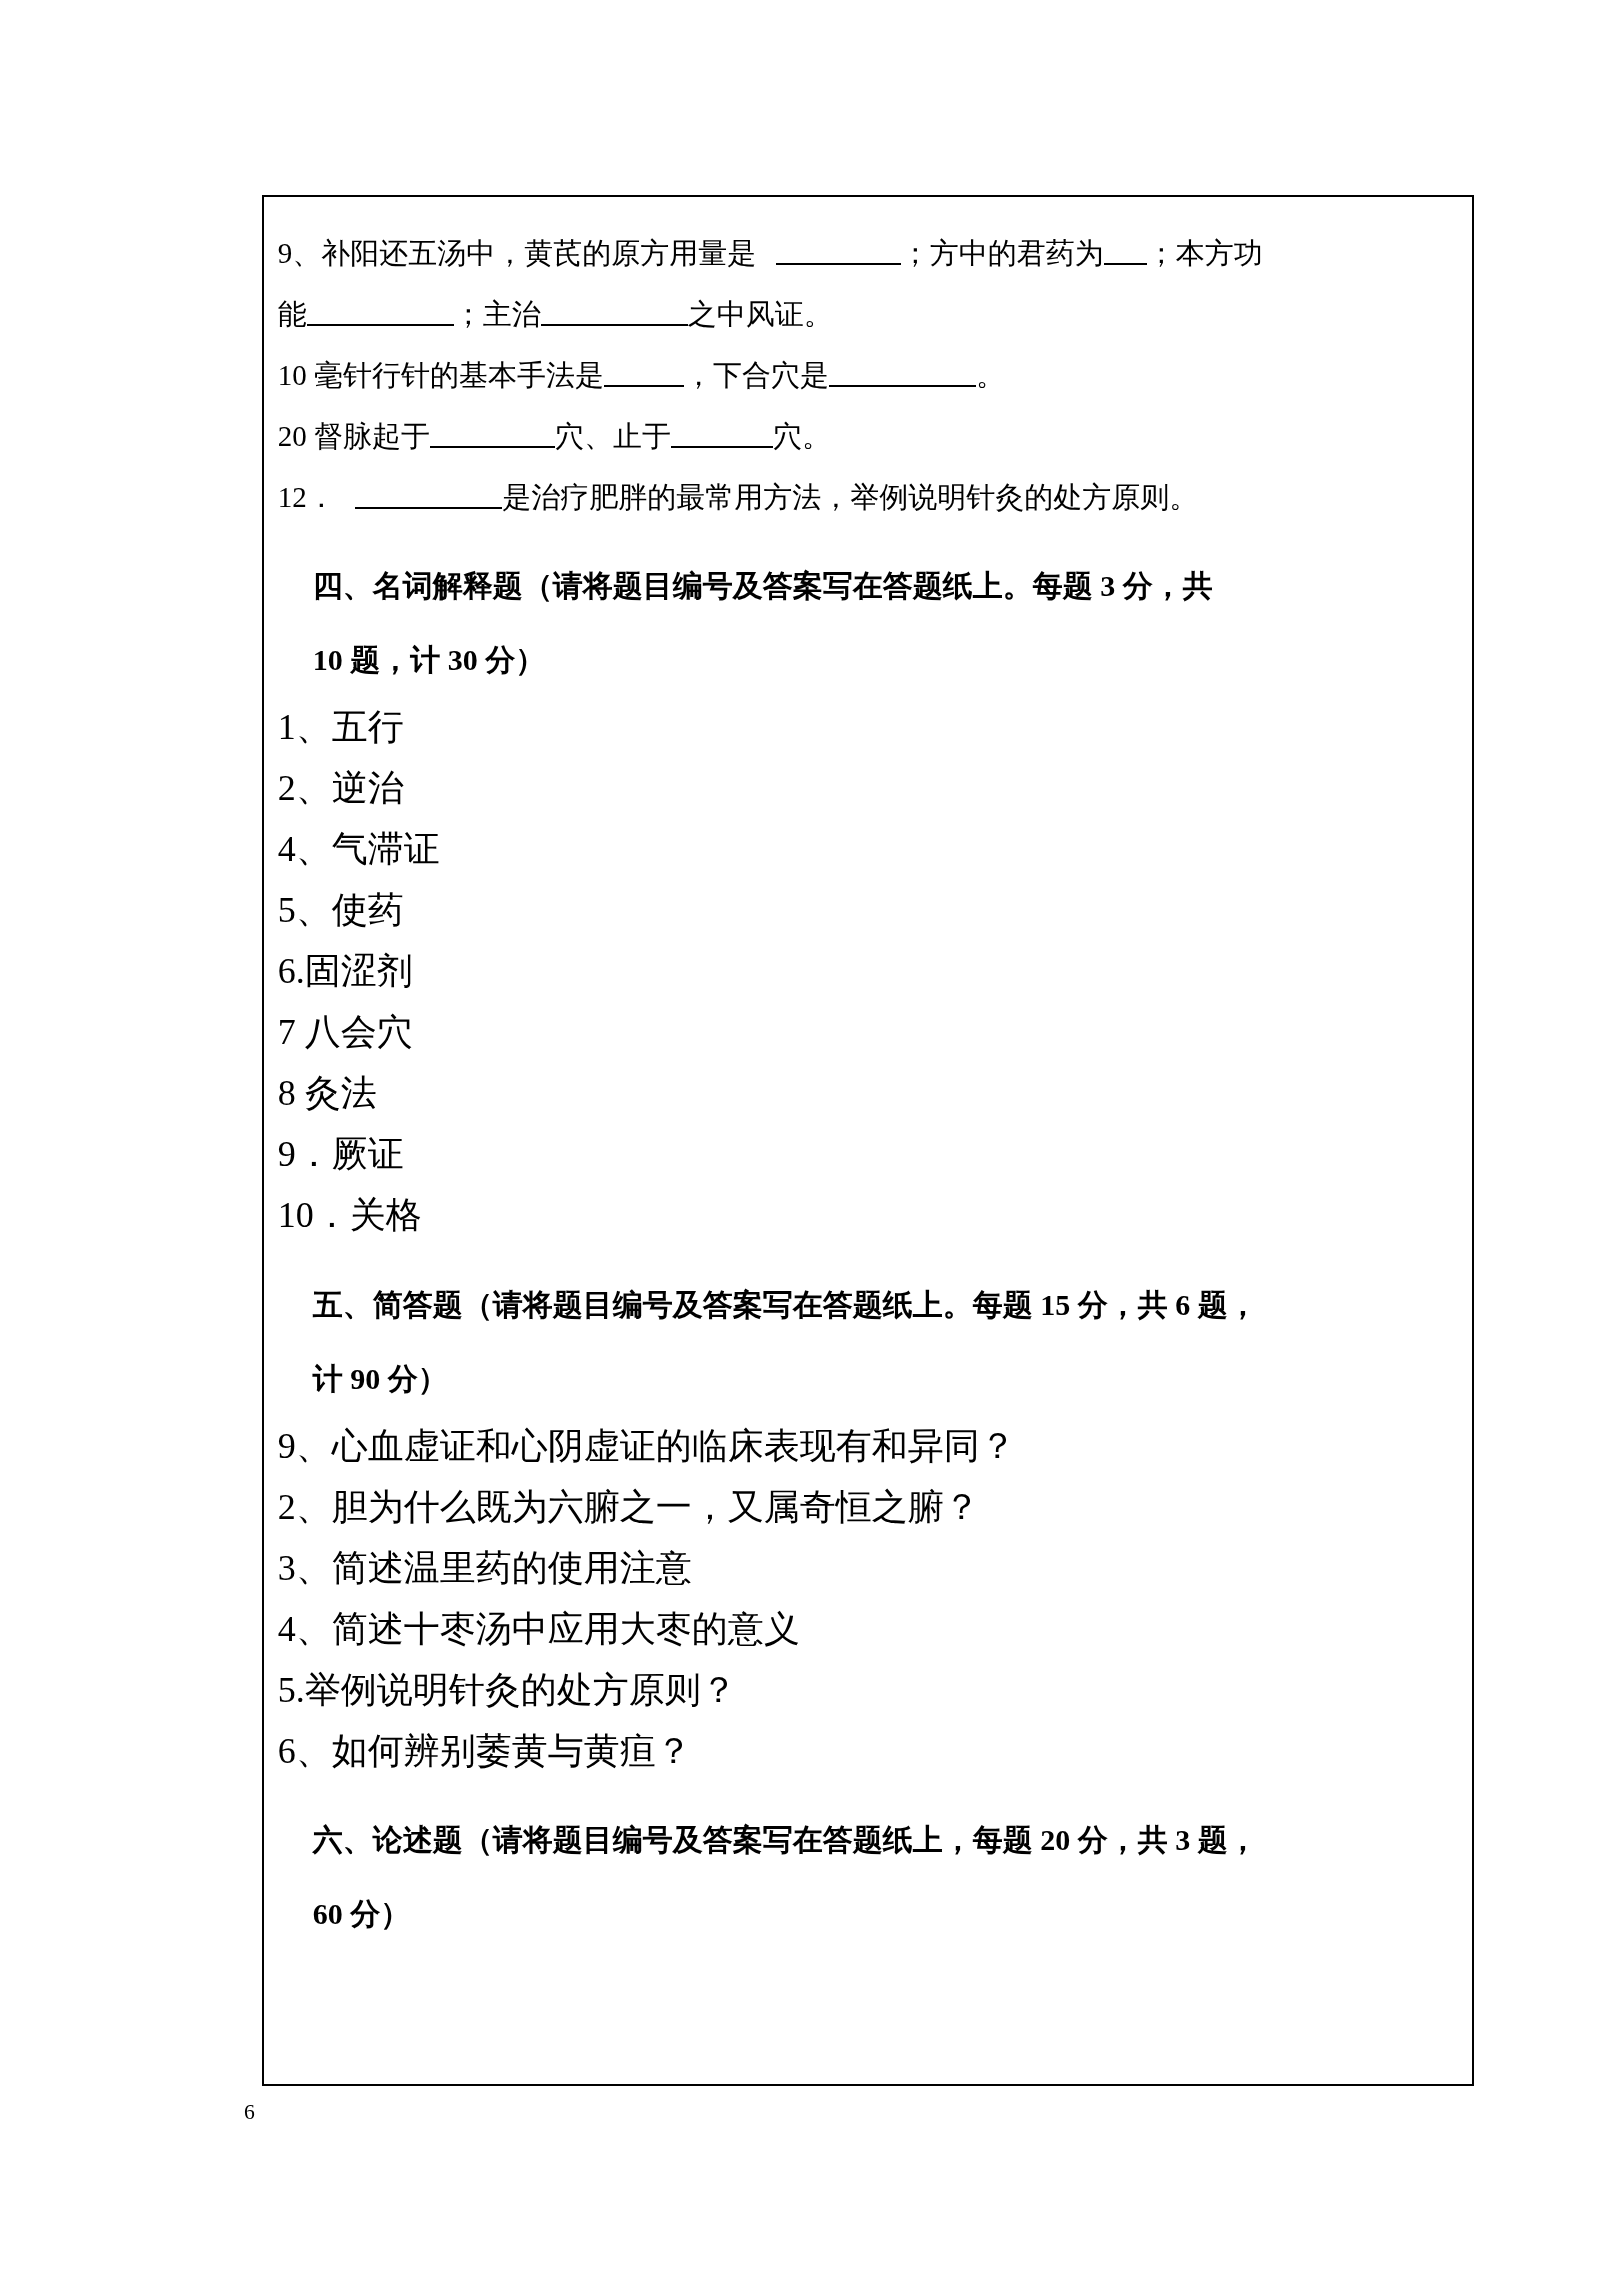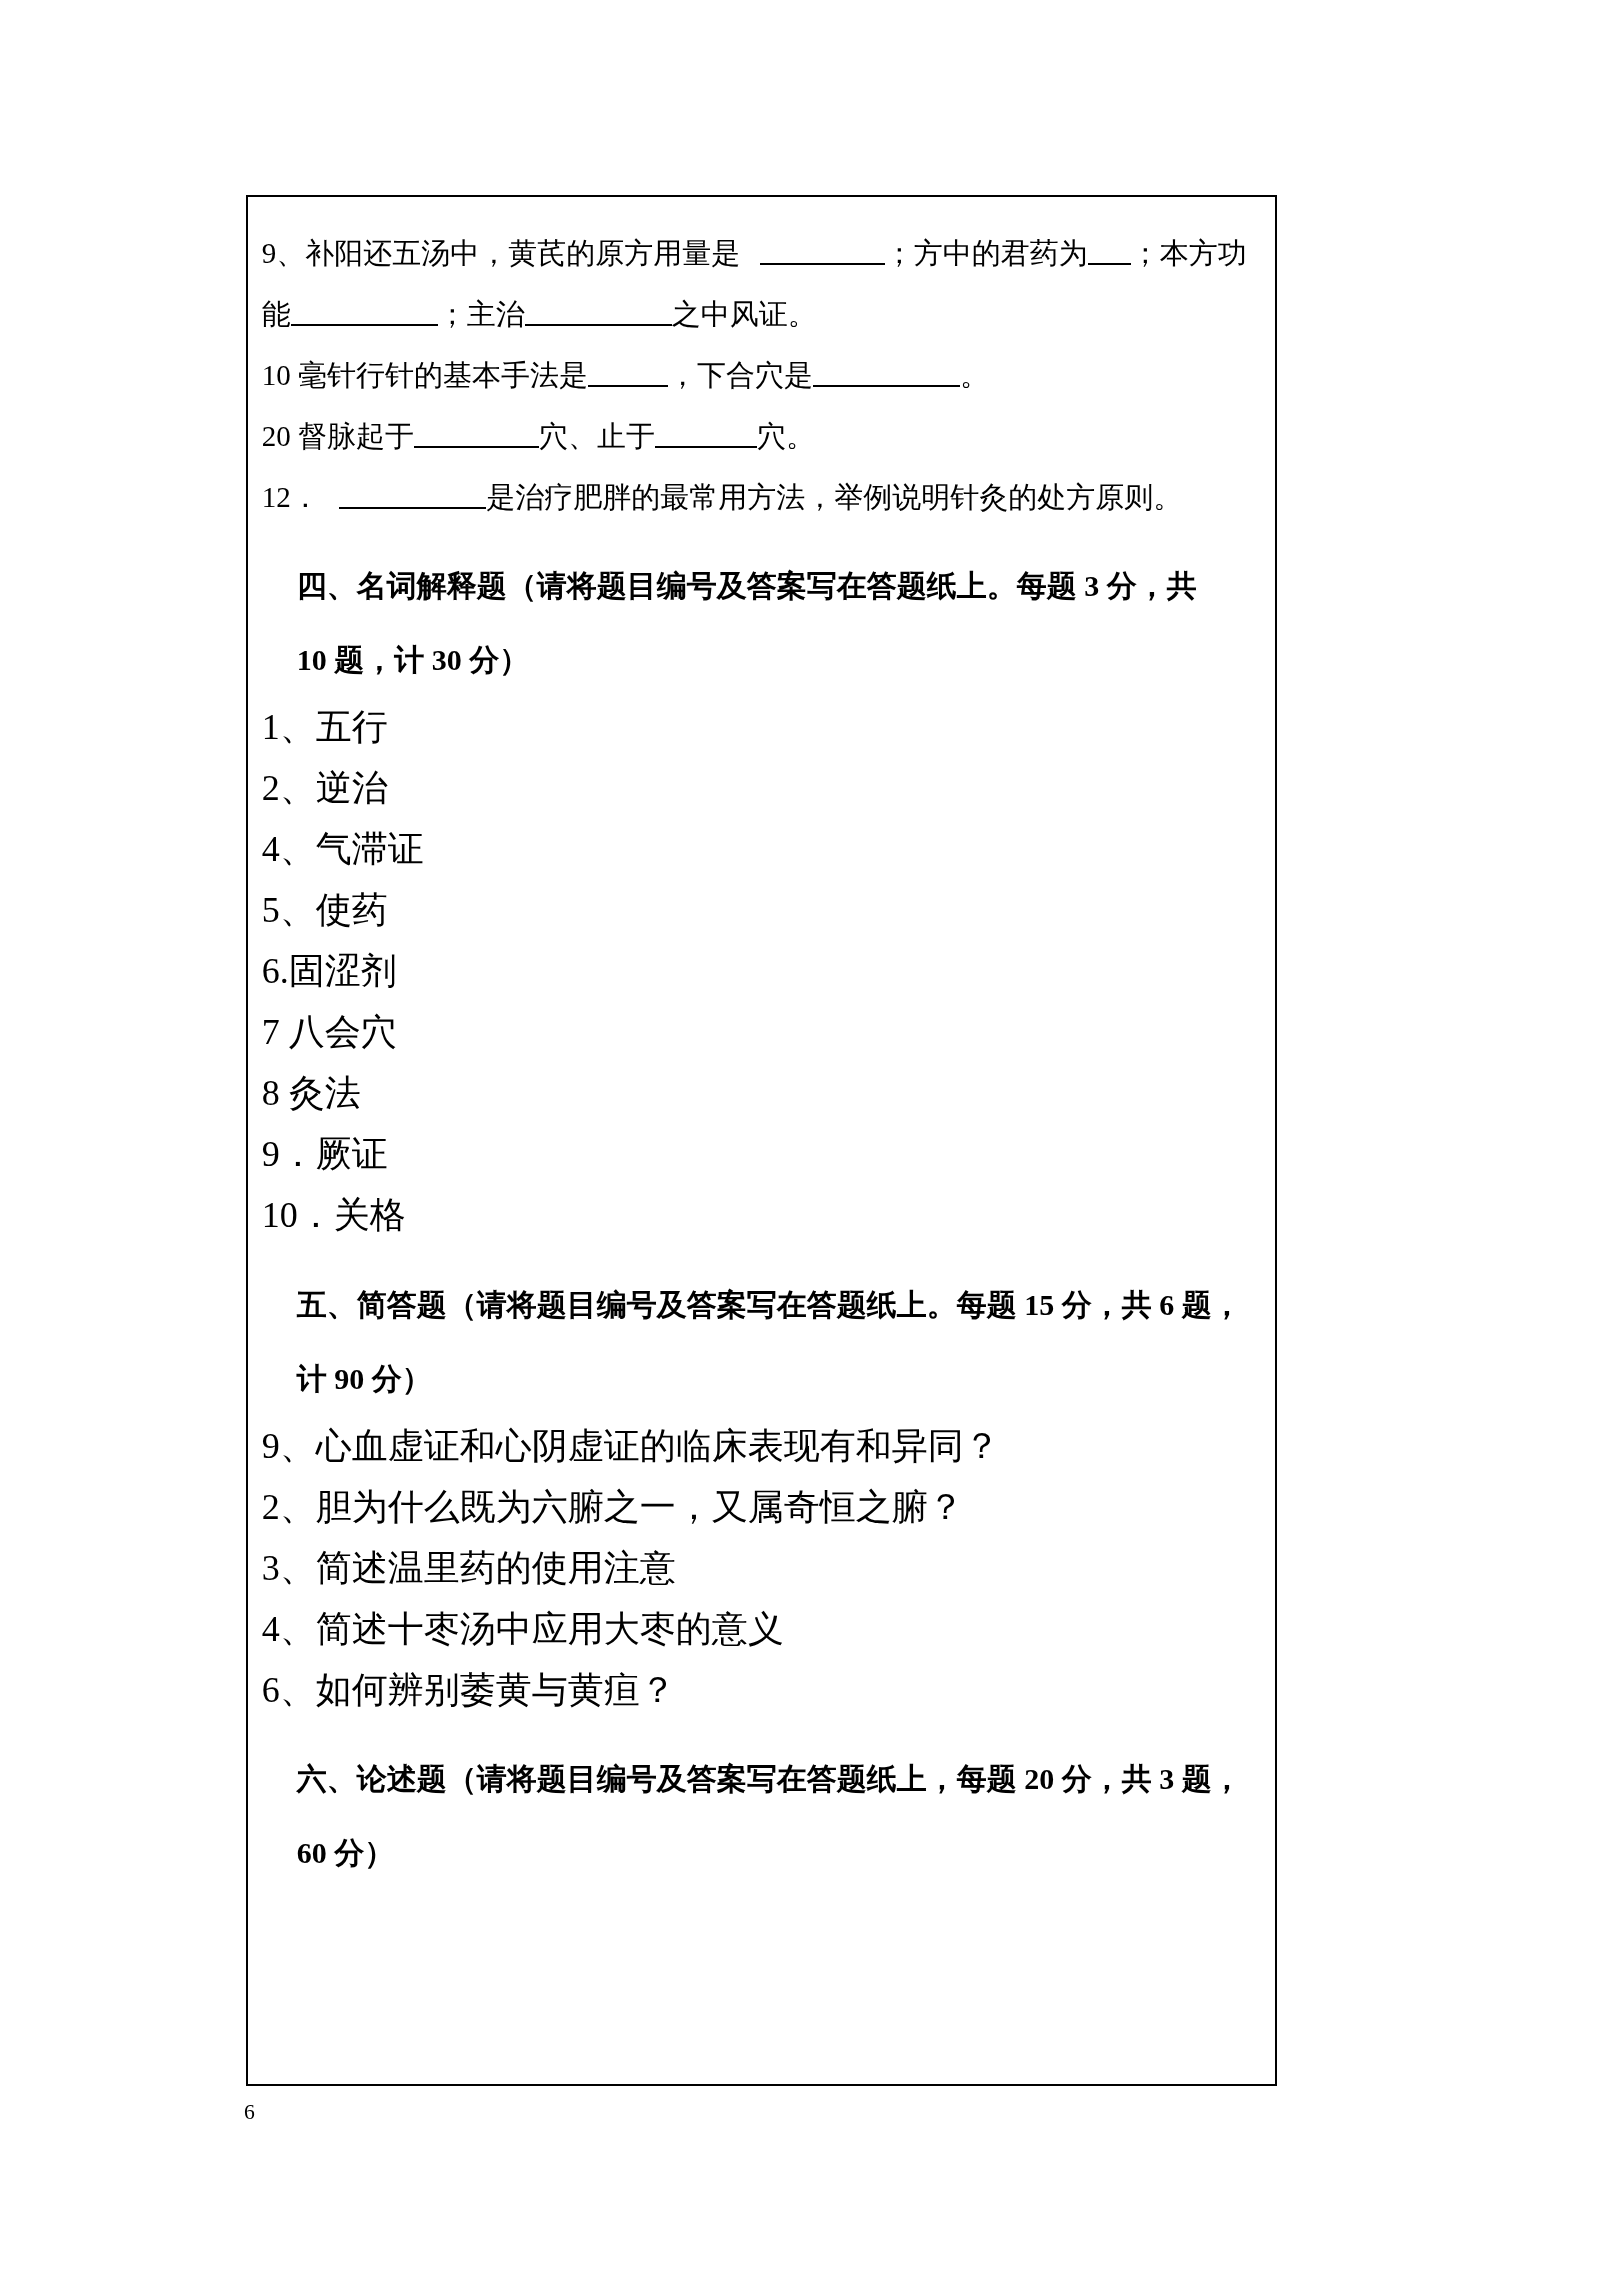--- a/index.html
+++ b/index.html
@@ -12,23 +12,23 @@
     height: 2293px;
     position: relative;
     font-family: "Liberation Serif", "DejaVu Serif", serif;
     color: #000000;
     overflow: hidden;
   }
 
   
   #paper-frame {
     position: absolute;
-    left: 246px;
+    left: 262px;
     top: 195px;
-    width: 1031px;
+    width: 1212px;
     height: 1891px;
     border: 2.9px solid #000000;
     box-sizing: border-box;
     padding: 25.5px 17.6px 9.8px 13.7px;
   }
 
   
   .fill-line {
     font-size: 29px;
     line-height: 61px;
@@ -117,20 +117,21 @@
 
   <div class="section-heading">
     <span class="hl1">五、简答题（请将题目编号及答案写在答题纸上。每题 15 分，共 6 题，</span>
     <span class="hl2">计 90 分）</span>
   </div>
 
   <div class="q-item">9、心血虚证和心阴虚证的临床表现有和异同？</div>
   <div class="q-item">2、胆为什么既为六腑之一，又属奇恒之腑？</div>
   <div class="q-item">3、简述温里药的使用注意</div>
   <div class="q-item">4、简述十枣汤中应用大枣的意义</div>
+  <div class="q-item">5.举例说明针灸的处方原则？</div>
   <div class="q-item">6、如何辨别萎黄与黄疸？</div>
 
   <div class="section-heading">
     <span class="hl1">六、论述题（请将题目编号及答案写在答题纸上，每题 20 分，共 3 题，</span>
     <span class="hl2">60 分）</span>
   </div>
 
 </div>
 
 <div id="page-number">6</div>

